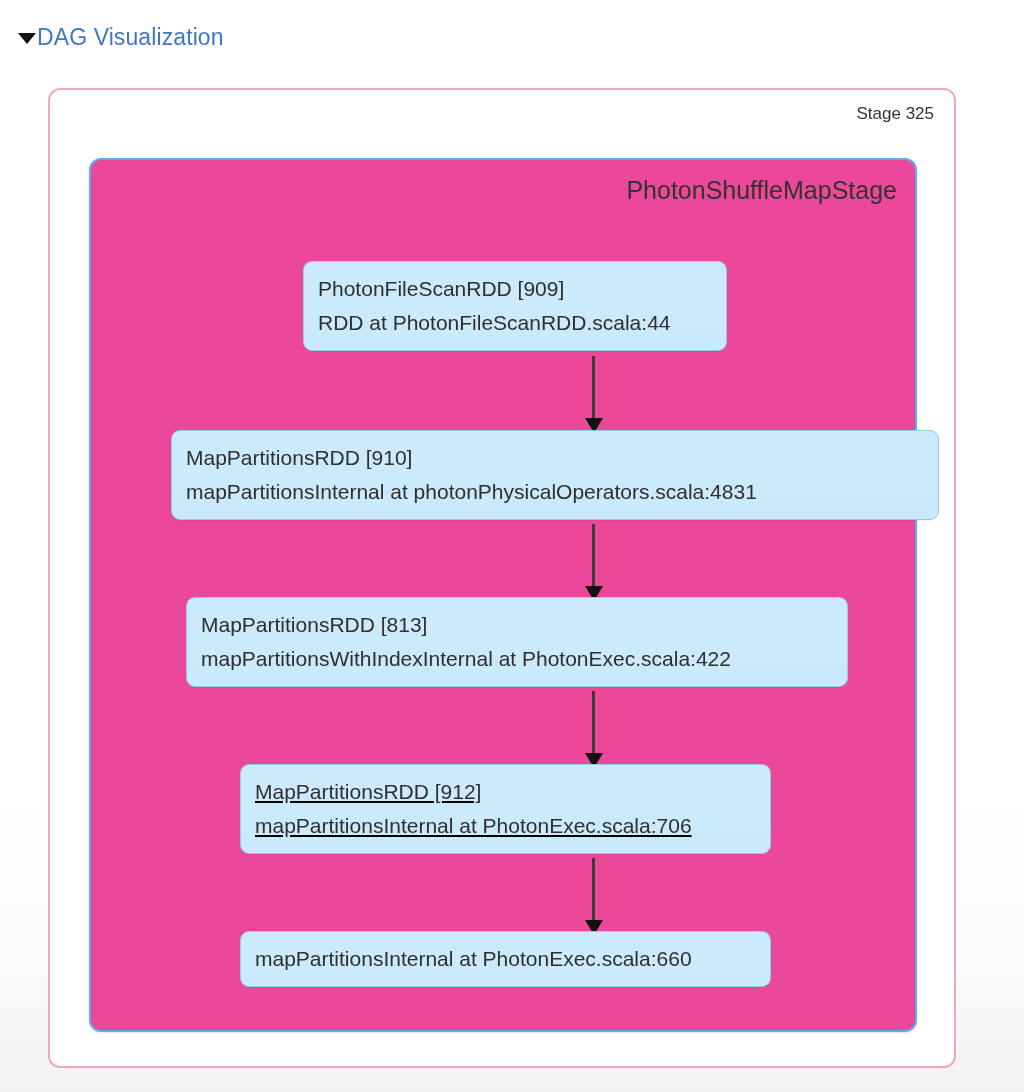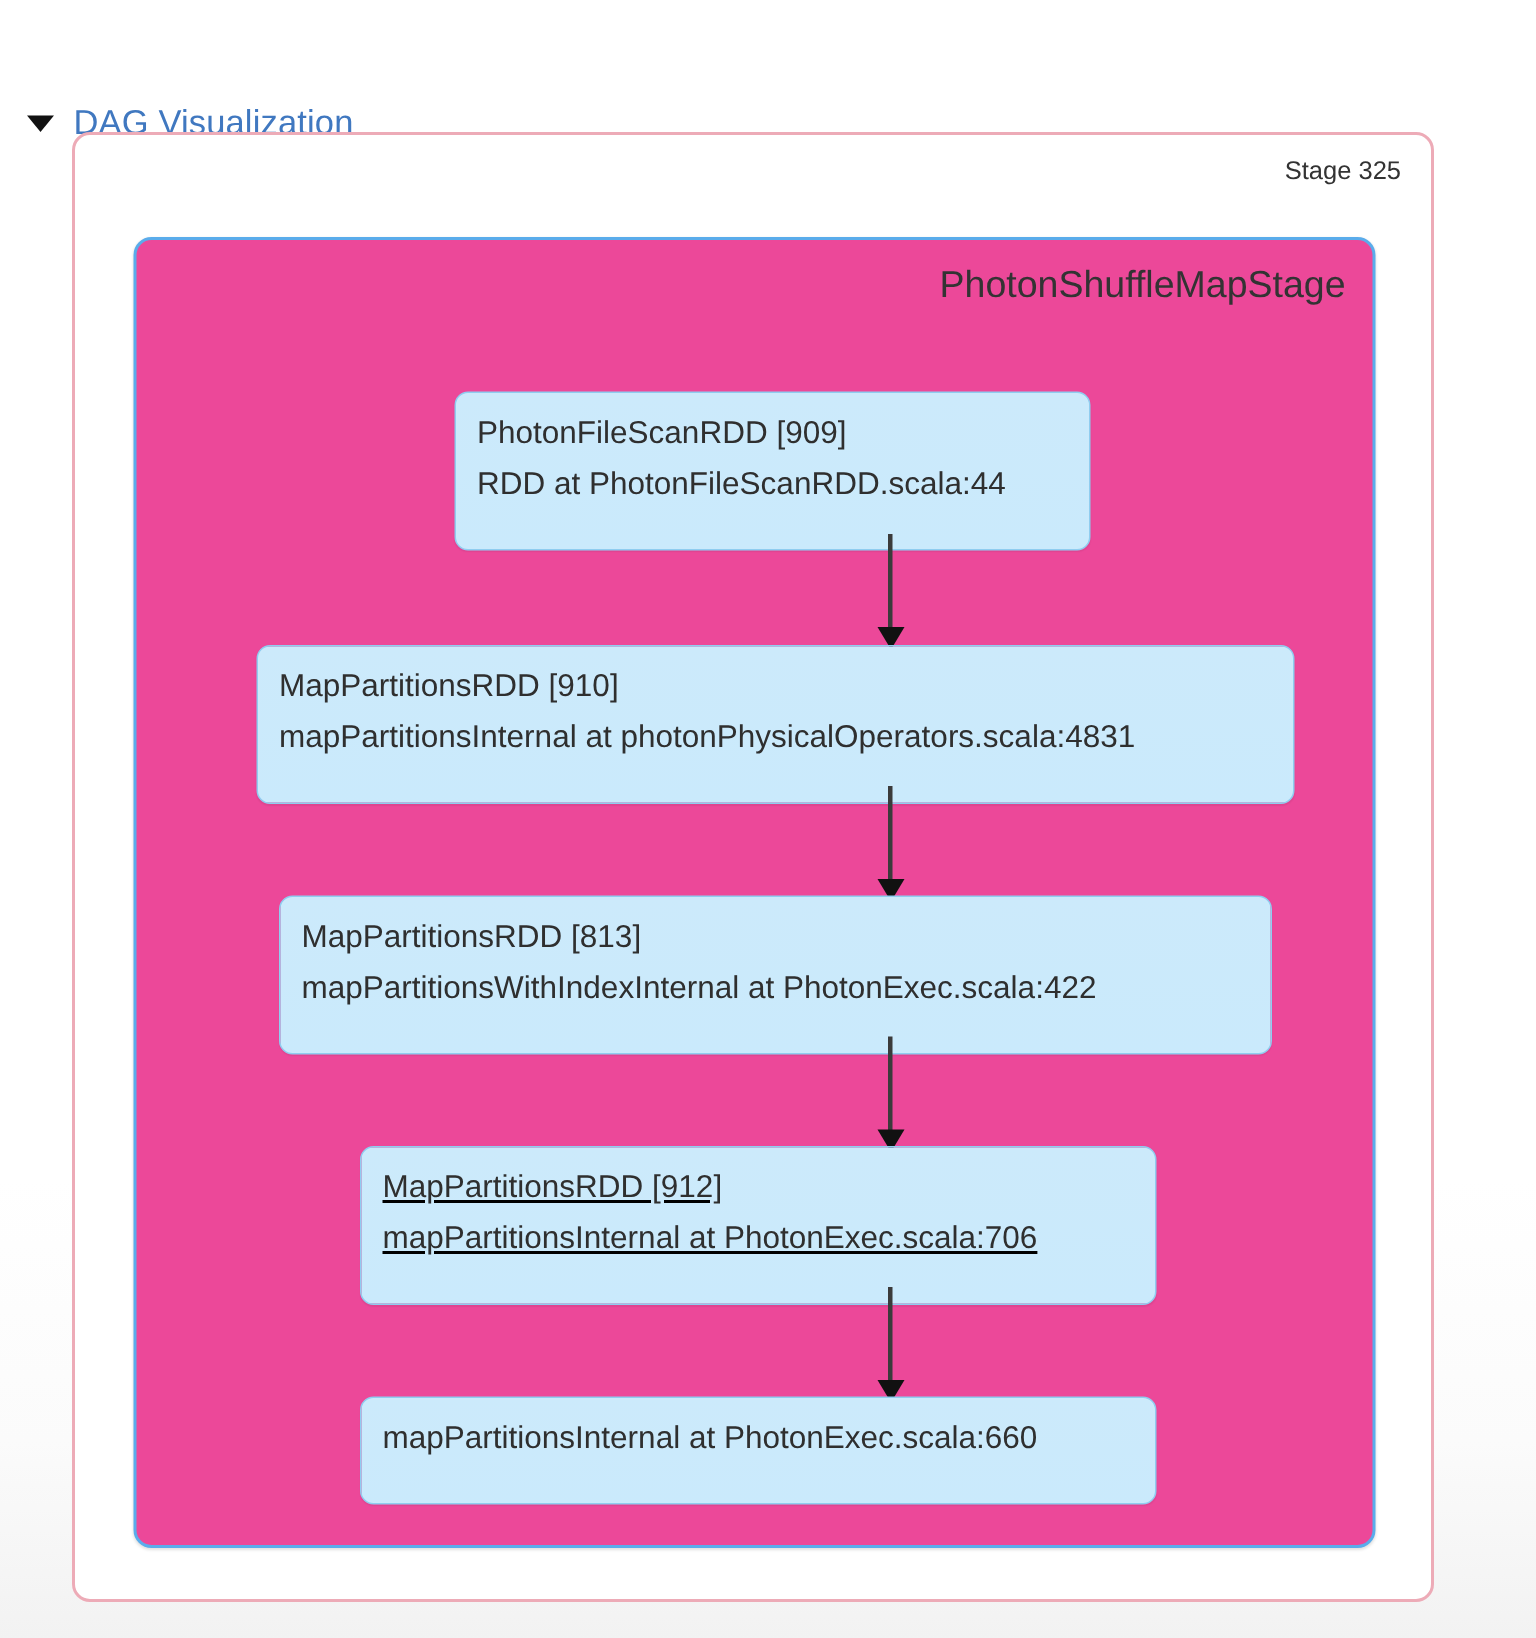--- a/index.html
+++ b/index.html
@@ -25,24 +25,23 @@
     background: linear-gradient(180deg,#ffffff 0%,#ffffff 72%,#fbfbfb 88%,#f2f2f2 100%);
   }
 
   
   .dag-header {
     position: absolute;
     left: 18px;
     top: 22px;
     display: flex;
     align-items: center;
-    gap: 12px;
+    gap: 0px;
     height: 30px;
     cursor: pointer;
-    margin-top: 44px;
   }
   .caret {
     width: 0;
     height: 0;
     border-left: 9px solid transparent;
     border-right: 9px solid transparent;
     border-top: 11px solid #111111;
     margin-right: 1px;
     margin-top: 2px;
   }
@@ -97,21 +96,21 @@
     white-space: nowrap;
   }
 
   
   .rdd-node {
     position: absolute;
     box-sizing: border-box;
     background: linear-gradient(180deg,#cceafb 0%,#caeafc 100%);
     border: 1.6px solid #8fcdf0;
     border-radius: 9px;
-    padding: 12px 14px 28px 14px;
+    padding: 12px 14px 12px 14px;
     box-shadow: 0 1px 1px rgba(0,0,0,0.06);
   }
   .rdd-line {
     font-size: 21px;
     line-height: 30px;
     color: #2f2f2f;
     white-space: nowrap;
   }
   .rdd-line.first { margin-bottom: 4px; }
 
@@ -157,21 +156,21 @@
     <div class="rdd-node" style="left:212px; top:101px; width:424px;">
       <div class="rdd-line first">PhotonFileScanRDD [909]</div>
       <div class="rdd-line">RDD at PhotonFileScanRDD.scala:44</div>
     </div>
 
     <div class="arrow" style="left:494px; top:196px; height:78px;">
       <div class="shaft" style="height:64px;"></div>
       <div class="head" style="top:62px;"></div>
     </div>
 
-    <div class="rdd-node" style="left:80px; top:270px; width:692px;">
+    <div class="rdd-node" style="left:80px; top:270px; width:768px;">
       <div class="rdd-line first">MapPartitionsRDD [910]</div>
       <div class="rdd-line">mapPartitionsInternal at photonPhysicalOperators.scala:4831</div>
     </div>
 
     <div class="arrow" style="left:494px; top:364px; height:78px;">
       <div class="shaft" style="height:64px;"></div>
       <div class="head" style="top:62px;"></div>
     </div>
 
     <div class="rdd-node" style="left:95px; top:437px; width:662px;">

